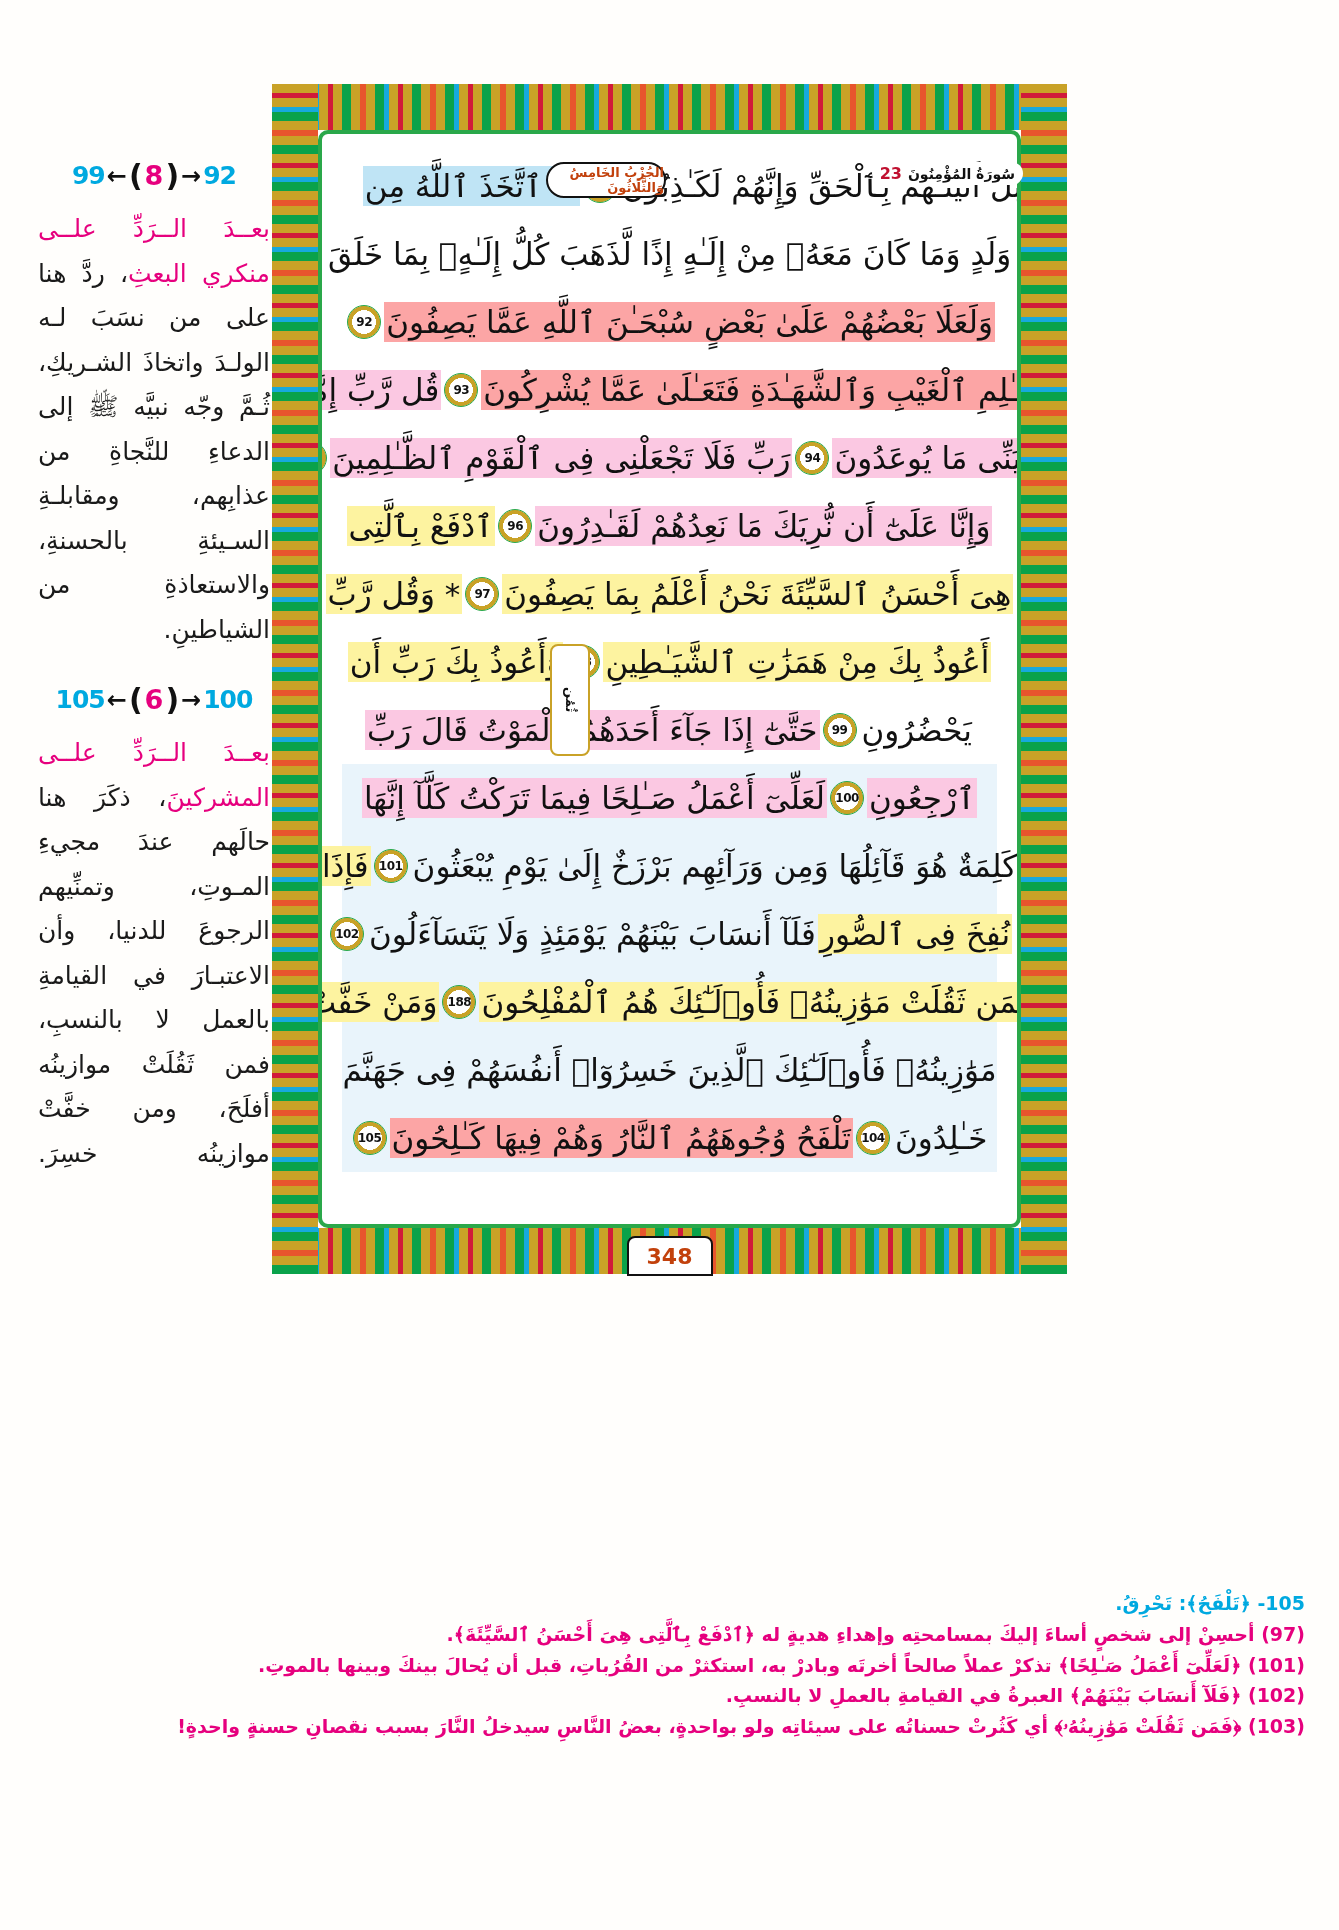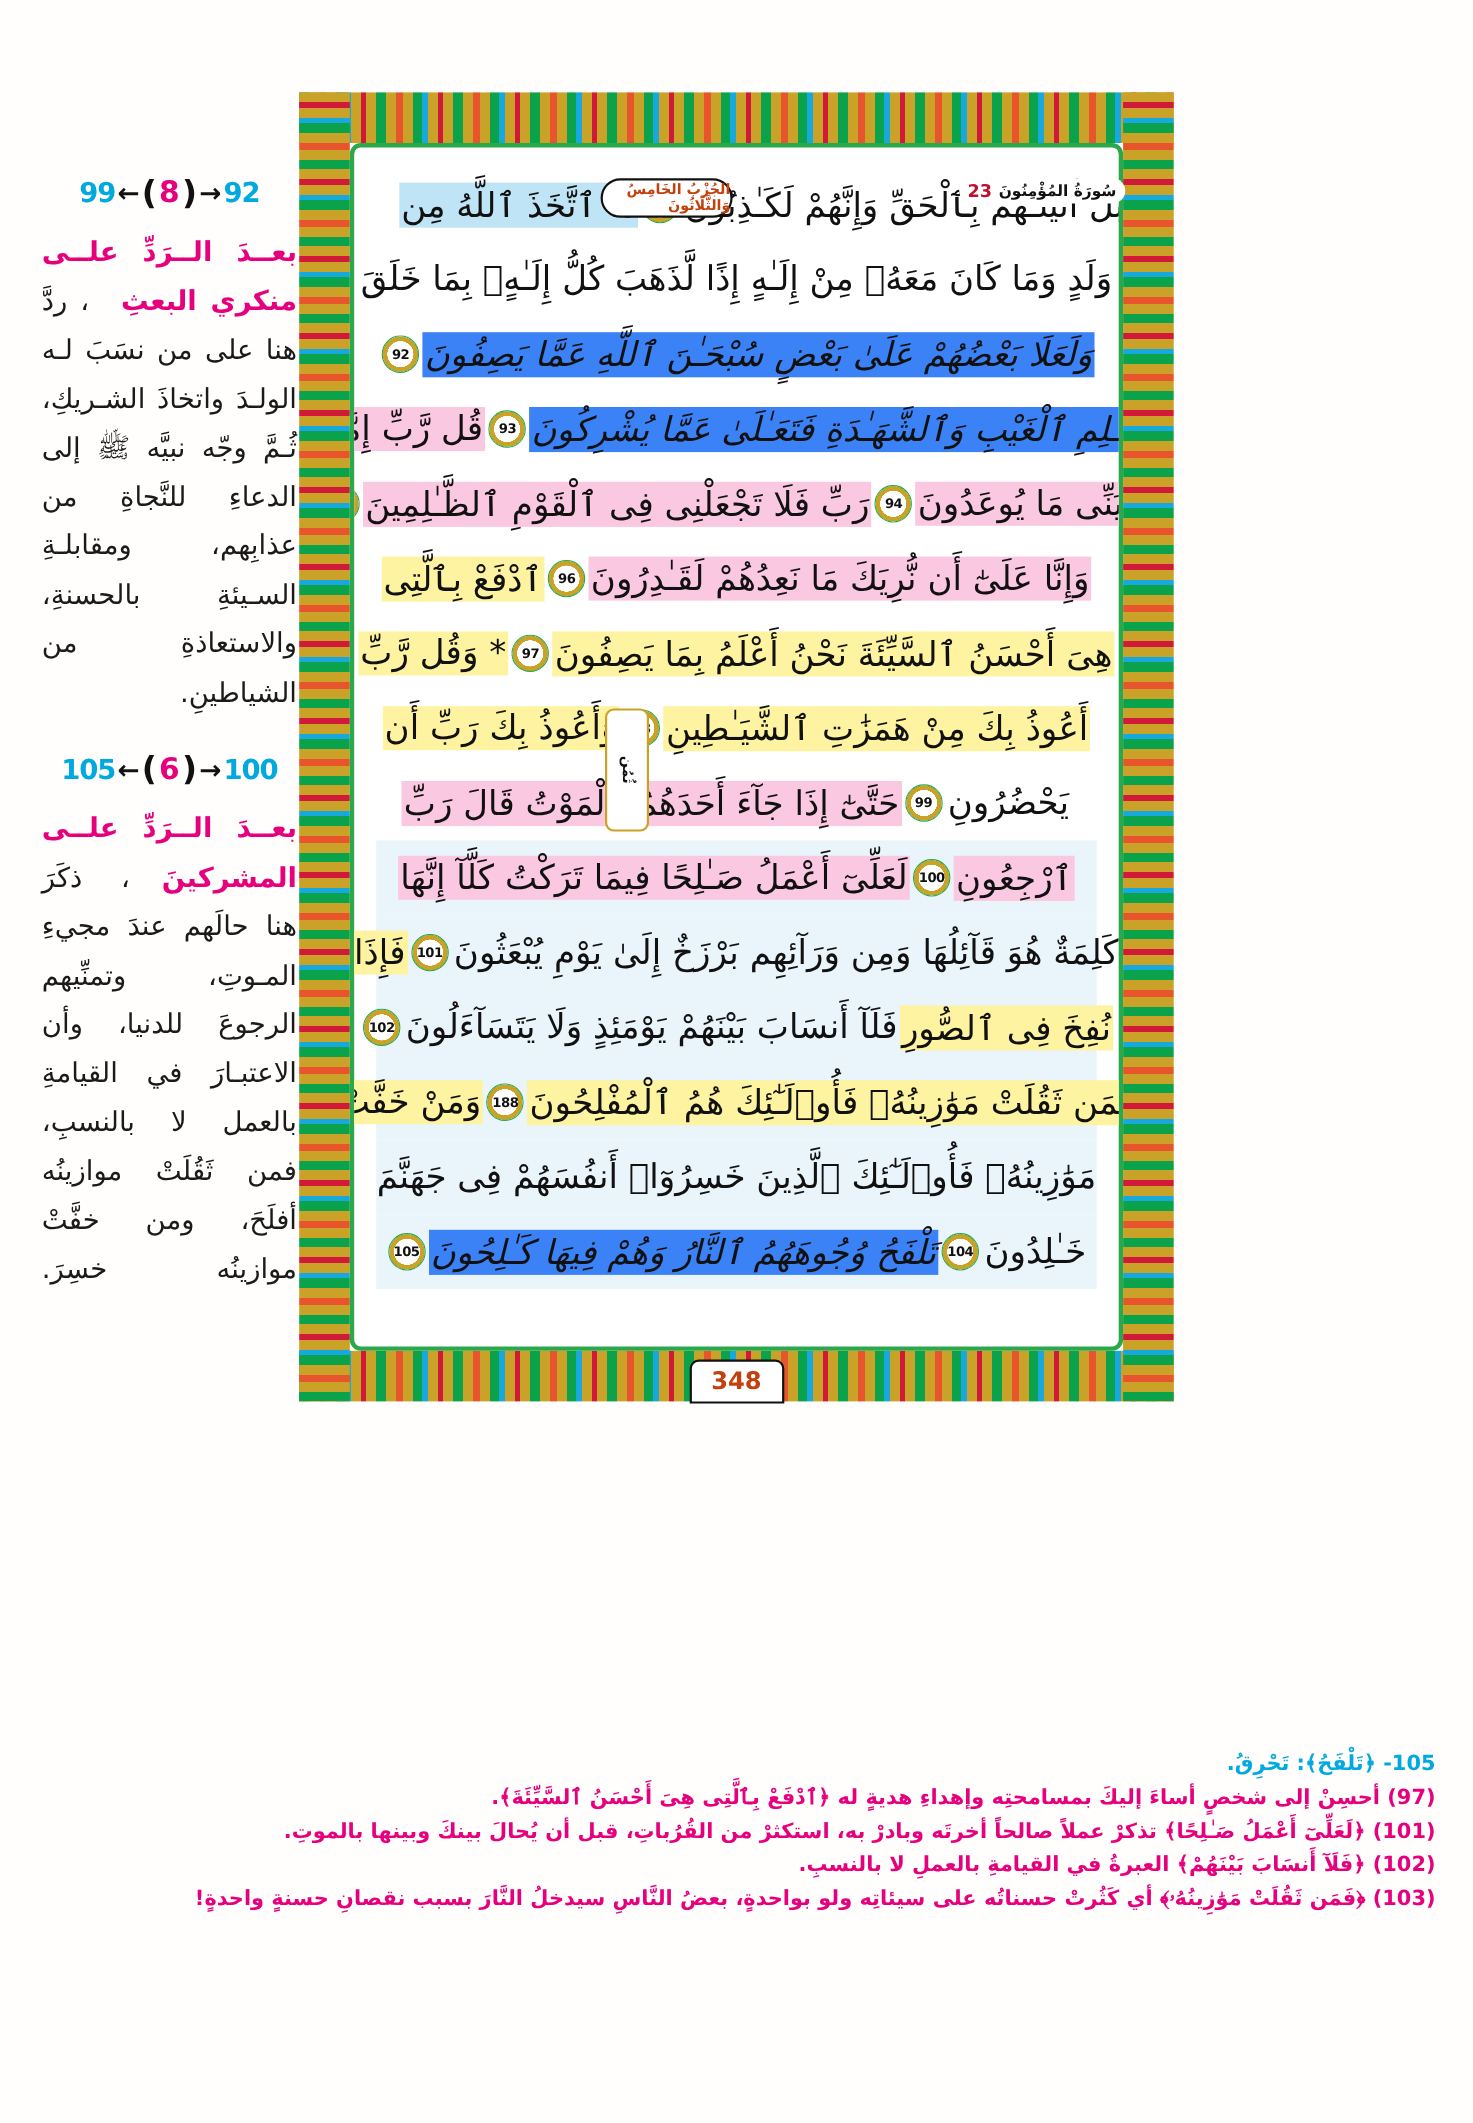--- a/index.html
+++ b/index.html
@@ -42,21 +42,21 @@
   .range-marker .arrow { color: #111; font-size: 24px; line-height: 1; }
   .sb-body {
     color: #1a1a1a;
     font-size: 25px;
     line-height: 1.78;
     direction: rtl;
     text-align: justify;
     text-align-last: justify;
     font-family: "DejaVu Sans", sans-serif;
   }
-  .sb-body .pink { color: #e6007e; font-weight: bold; margin-left: 29px; }
+  .sb-body .pink { color: #e6007e; font-weight: normal; }
   .sb-gap { height: 22px; }
 
   
   .frame-outer {
     position: absolute;
     left: 272px; top: 84px;
     width: 795px; height: 1190px;
   }
   .band {
     position: absolute;
@@ -180,21 +180,21 @@
     height: 68px;
     font-family: "DejaVu Sans", "Liberation Serif", serif;
     font-size: 31px;
     color: #111;
     white-space: nowrap;
     direction: rtl;
     letter-spacing: -0.5px;
   }
   .qline .seg { padding: 2px 2px; }
   .hl-blue   { background: #bfe4f5; margin-left: 48px; }
-  .hl-grey   { background: #3b82f6; font-style: italic; }
+  .hl-grey   { background: #fca5a5; }
   .hl-pink   { background: #fbc8e2; }
   .hl-yellow { background: #fdf3a0; }
   .bg-lightblue { background: #e9f4fb; }
 
   .ayah {
     display: inline-flex;
     align-items: center; justify-content: center;
     width: 34px; height: 34px;
     margin: 0 3px;
     font-size: 12px; font-weight: bold; color: #111;

